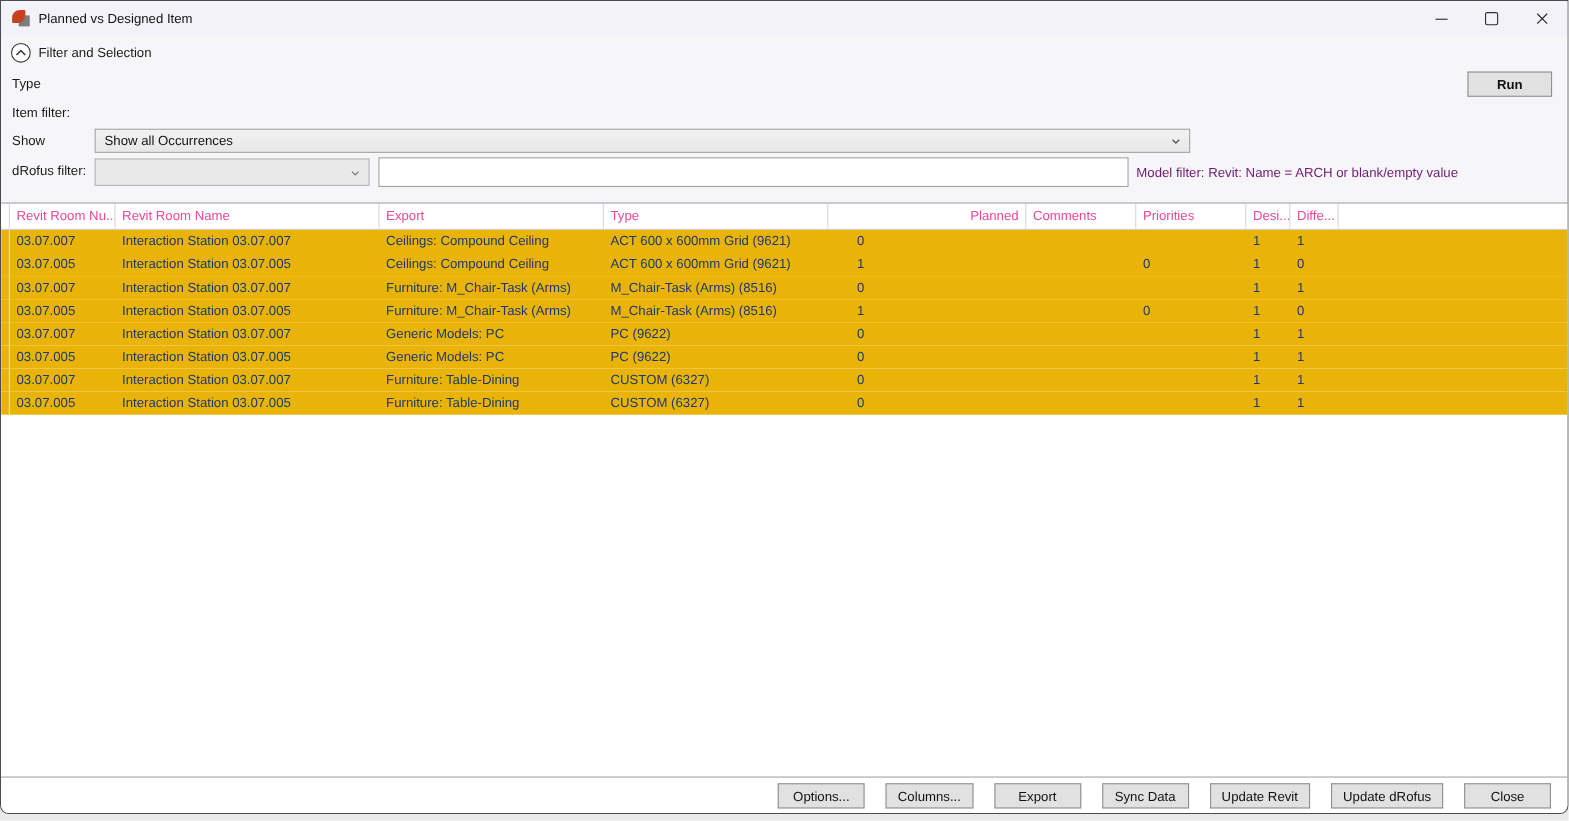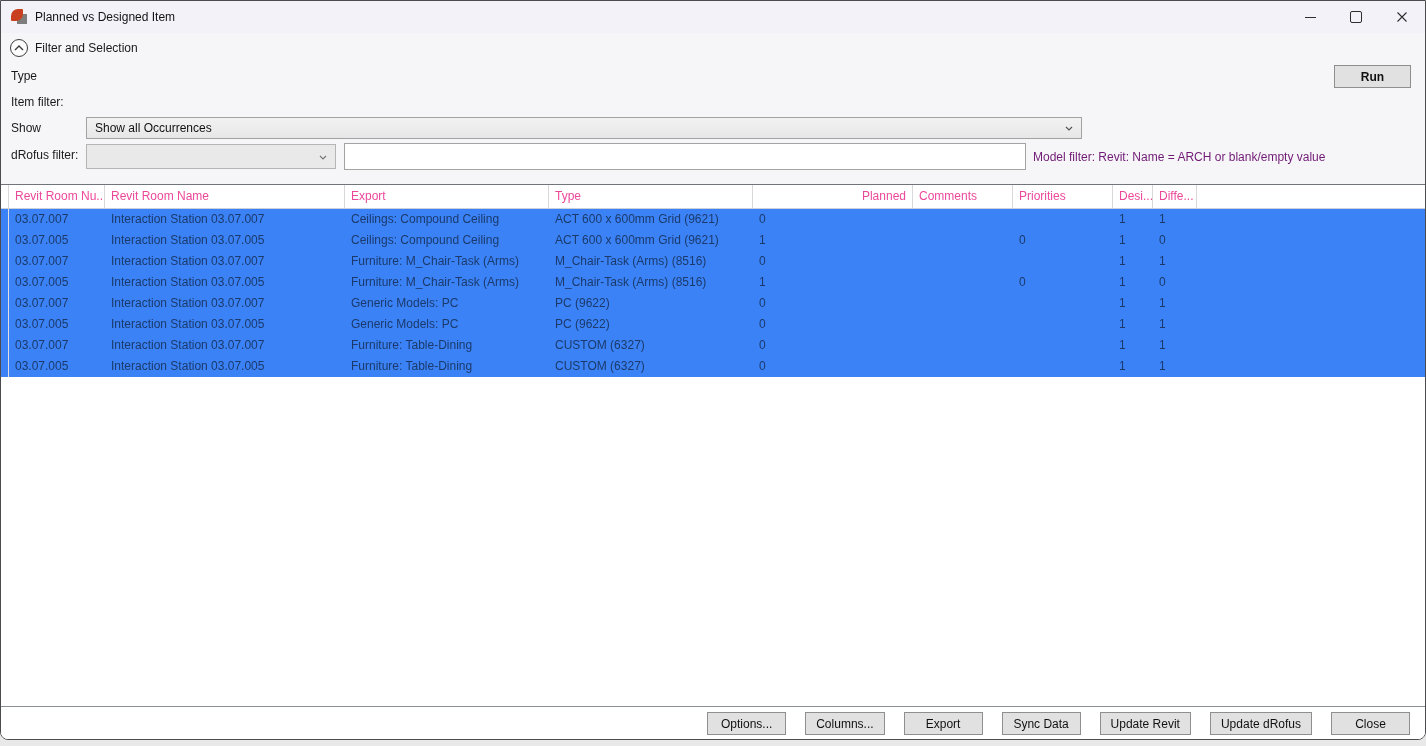--- a/index.html
+++ b/index.html
@@ -65,29 +65,29 @@
     flex:1;background:#fff;
     border-top:1px solid #71757a;
     border-bottom:1px solid #8b9097;
     overflow:hidden;
     display:flex;flex-direction:column;
   }
   .grid-header{display:flex;height:23px;flex:0 0 23px;border-bottom:1px solid #ccd0d8;background:#fff;}
   .hcell{box-sizing:border-box;line-height:22px;padding-left:6px;color:#ec4899;border-right:1px solid #d8d8db;overflow:hidden;white-space:nowrap;}
   .hcell.align-right{text-align:right;padding-right:6px;padding-left:0;}
   .strip{box-sizing:border-box;width:8px;flex:0 0 8px;border-right:1px solid #d8d8db;}
-  .trow{display:flex;height:21px;flex:0 0 21px;background:#3b82f6;}
+  .trow{display:flex;height:21px;flex:0 0 21px;background:#eab308;}
   .trow .strip{border-right:1px solid #dfdfe2;}
   .tcell{box-sizing:border-box;line-height:21px;padding-left:6px;color:#1b3a6b;overflow:hidden;white-space:nowrap;}
   .filler{flex:1;}
   .col-0{width:96px;flex:0 0 96px;}
   .col-1{width:240px;flex:0 0 240px;}
   .col-2{width:204px;flex:0 0 204px;}
   .col-3{width:204px;flex:0 0 204px;}
-  .col-4{width:160px;flex:0 0 160px;}
+  .col-4{width:160px;flex:0 0 160px;margin-left:20px;}
   .col-5{width:100px;flex:0 0 100px;}
   .col-6{width:100px;flex:0 0 100px;}
   .col-7{width:40px;flex:0 0 40px;}
   .col-8{width:44px;flex:0 0 44px;}
   
   .footer{
     height:32px;flex:0 0 32px;background:#fff;
     display:flex;justify-content:flex-end;align-items:flex-start;
     padding:5px 15px 0 0;gap:19px;box-sizing:border-box;
   }

